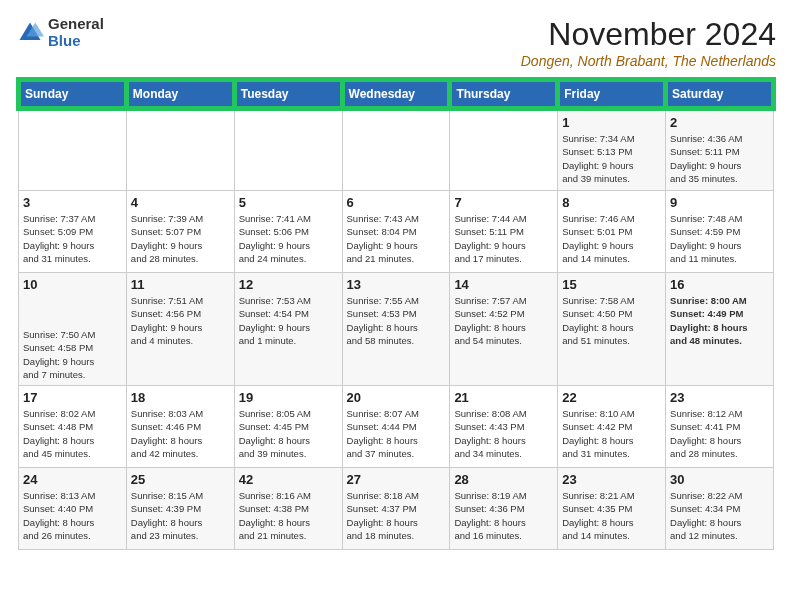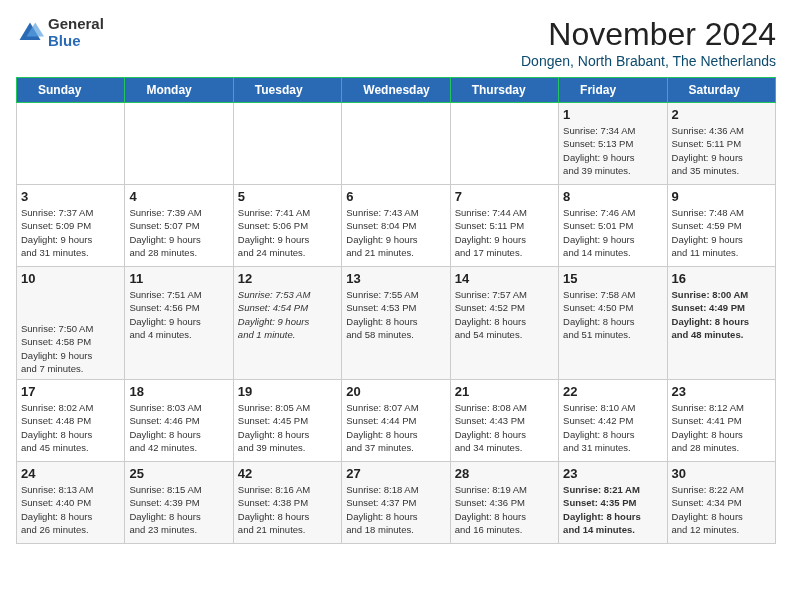--- a/index.html
+++ b/index.html
@@ -47,35 +47,36 @@
     .title-block {
       text-align: right;
     }
     .month-title {
       font-size: 32px;
       font-weight: normal;
       color: #222;
     }
     .subtitle {
       font-size: 14px;
-      color: #0c4a6e;
+      color: #a16207;
+      font-style: italic;
     }
     table {
       width: 100%;
       border-collapse: collapse;
       table-layout: fixed;
     }
     thead tr th {
       background: #2a6ab5;
       color: #fff;
       font-size: 12px;
       font-weight: bold;
-      padding: 5px 21px;
+      padding: 5px 4px;
       text-align: left;
-      border: 1px solid #22c55e;
+      border: 5px solid #22c55e;
     }
     tbody tr td {
       border: 1px solid #ccc;
       vertical-align: top;
       padding: 4px 4px 4px 4px;
       font-size: 10px;
       color: #333;
       height: 82px;
       background: #fff;
     }
@@ -214,21 +215,21 @@
           </td>
           <td>
             <span class="day-num">11</span>
             <div class="day-info" style="white-space: pre-line;">Sunrise: 7:51 AM
 Sunset: 4:56 PM
 Daylight: 9 hours
 and 4 minutes.</div>
           </td>
           <td>
             <span class="day-num">12</span>
-            <div class="day-info" style="white-space: pre-line; font-style: italic;">Sunrise: 7:53 AM
+            <div class="day-info" style="white-space: pre-line;">Sunrise: 7:53 AM
 Sunset: 4:54 PM
 Daylight: 9 hours
 and 1 minute.</div>
           </td>
           <td>
             <span class="day-num">13</span>
             <div class="day-info" style="white-space: pre-line;">Sunrise: 7:55 AM
 Sunset: 4:53 PM
 Daylight: 8 hours
 and 58 minutes.</div>
@@ -337,21 +338,21 @@
           </td>
           <td>
             <span class="day-num">28</span>
             <div class="day-info" style="white-space: pre-line;">Sunrise: 8:19 AM
 Sunset: 4:36 PM
 Daylight: 8 hours
 and 16 minutes.</div>
           </td>
           <td>
             <span class="day-num">23</span>
-            <div class="day-info" style="white-space: pre-line; font-weight: bold;">Sunrise: 8:21 AM
+            <div class="day-info" style="white-space: pre-line;">Sunrise: 8:21 AM
 Sunset: 4:35 PM
 Daylight: 8 hours
 and 14 minutes.</div>
           </td>
           <td>
             <span class="day-num">30</span>
             <div class="day-info" style="white-space: pre-line;">Sunrise: 8:22 AM
 Sunset: 4:34 PM
 Daylight: 8 hours
 and 12 minutes.</div>

